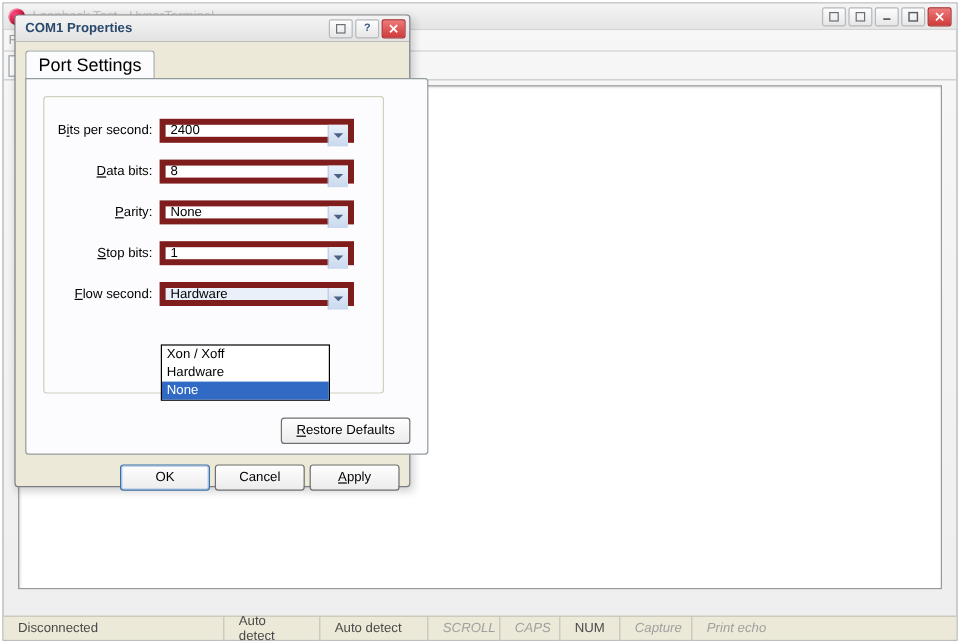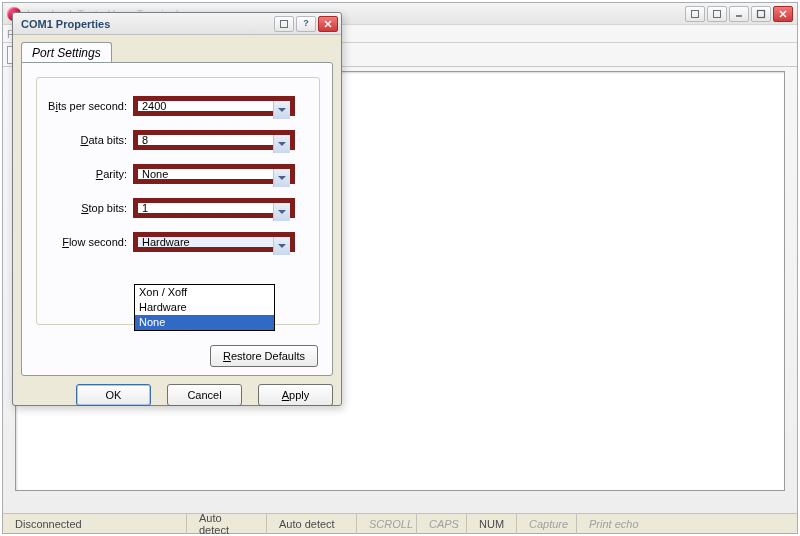--- a/index.html
+++ b/index.html
@@ -133,27 +133,26 @@
     display: flex;
     position: relative;
     top: 1px;
   }
   .tab {
     border: 1px solid #919b9c;
     border-bottom: none;
     background: #fcfcfe;
     padding: 3px 10px;
     border-radius: 3px 3px 0 0;
-    font-size: 12px;
-    font-style: italic;
+    font-size: 15px;
   }
   .tab-panel {
     border: 1px solid #919b9c;
     background: #fcfcfe;
-    width: 312px;
+    width: 336px;
     height: 314px;
     border-radius: 0 3px 3px 3px;
     position: relative;
     padding: 14px 14px 10px 14px;
   }
 
   .group-frame {
     border: 1px solid #d0d0bf;
     border-radius: 3px;
     width: 284px;
@@ -219,21 +218,21 @@
     width: 108px; height: 22px;
     border: 1px solid #707070;
     background: linear-gradient(to bottom, #fefefe, #ececec);
     border-radius: 3px;
     display: flex; align-items: center; justify-content: center;
   }
 
   .dlg-buttons {
     display: flex;
     justify-content: flex-end;
-    gap: 16px;
+    gap: 4px;
     margin-top: 8px;
     padding-right: 0px;
   }
   .dlg-btn {
     width: 75px; height: 22px;
     border: 1px solid #707070;
     background: linear-gradient(to bottom, #fefefe, #ececec);
     border-radius: 3px;
     display: flex; align-items: center; justify-content: center;
   }

